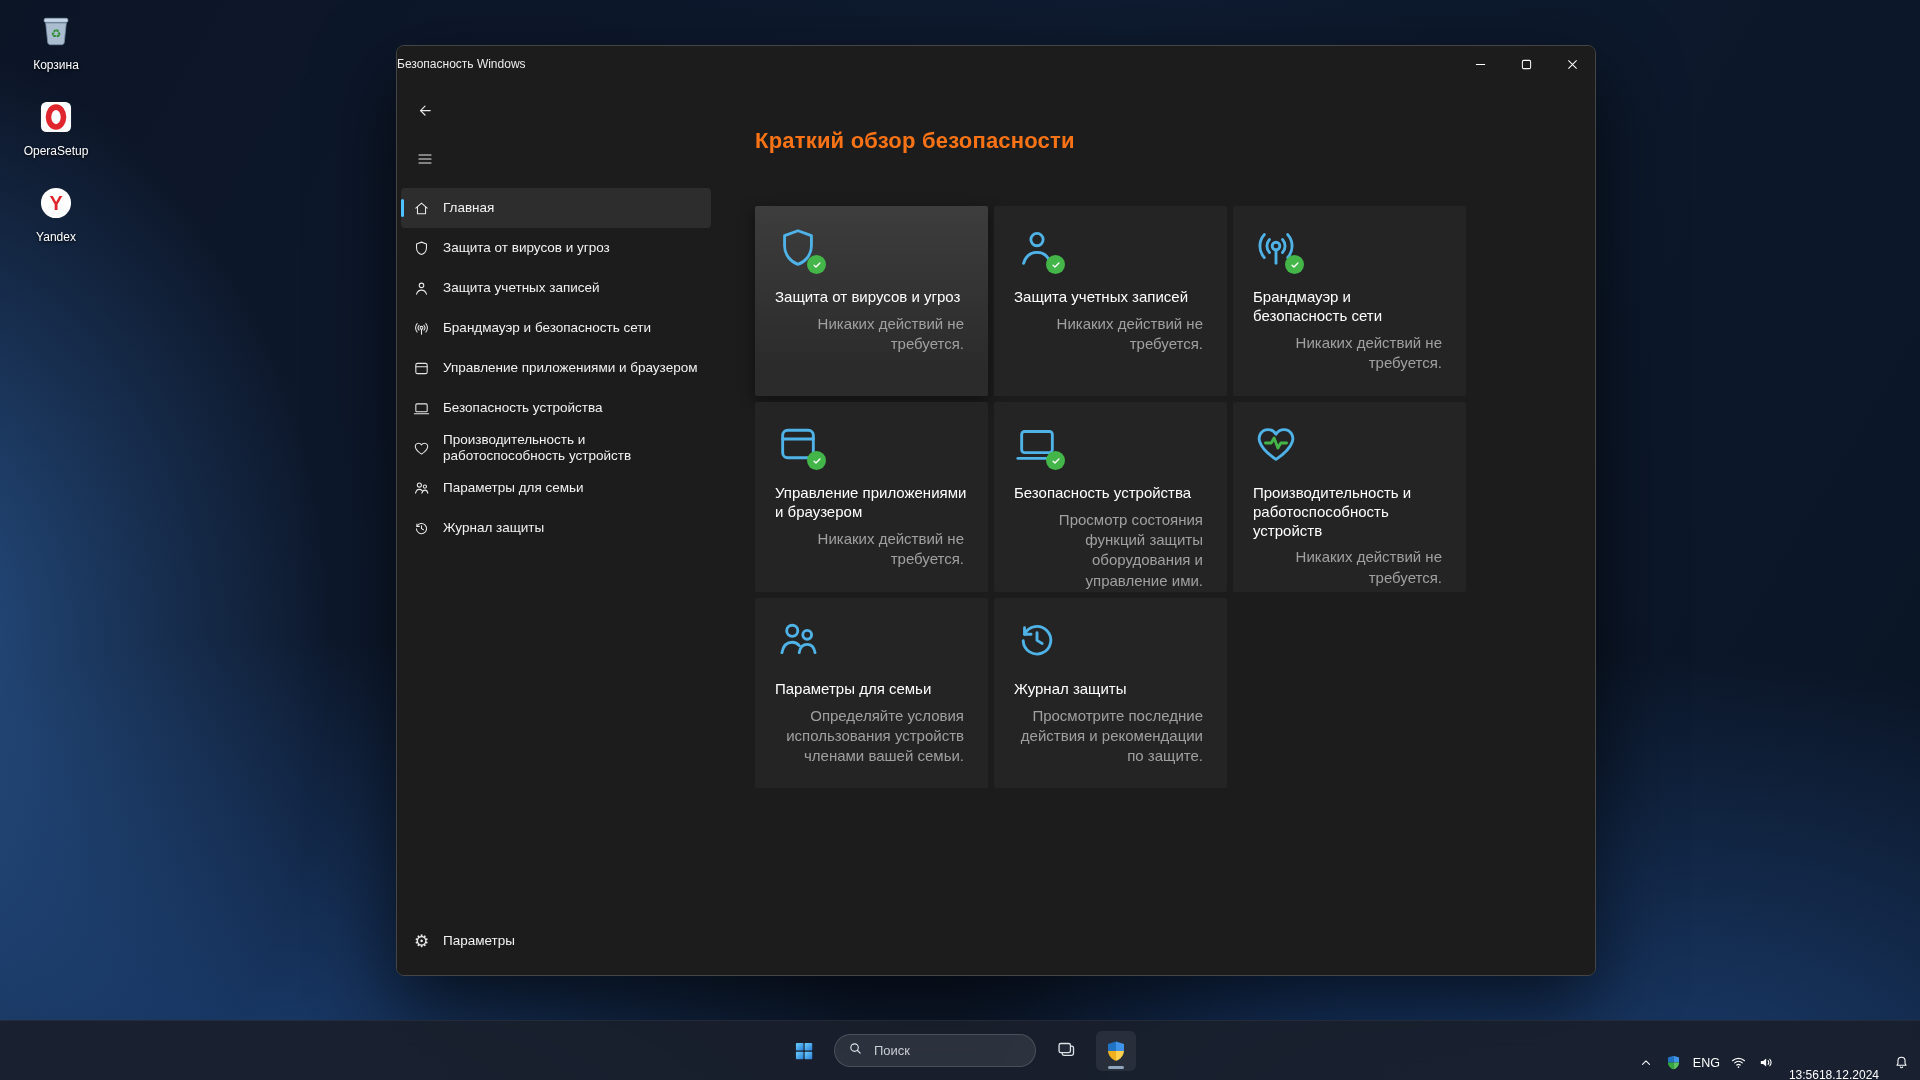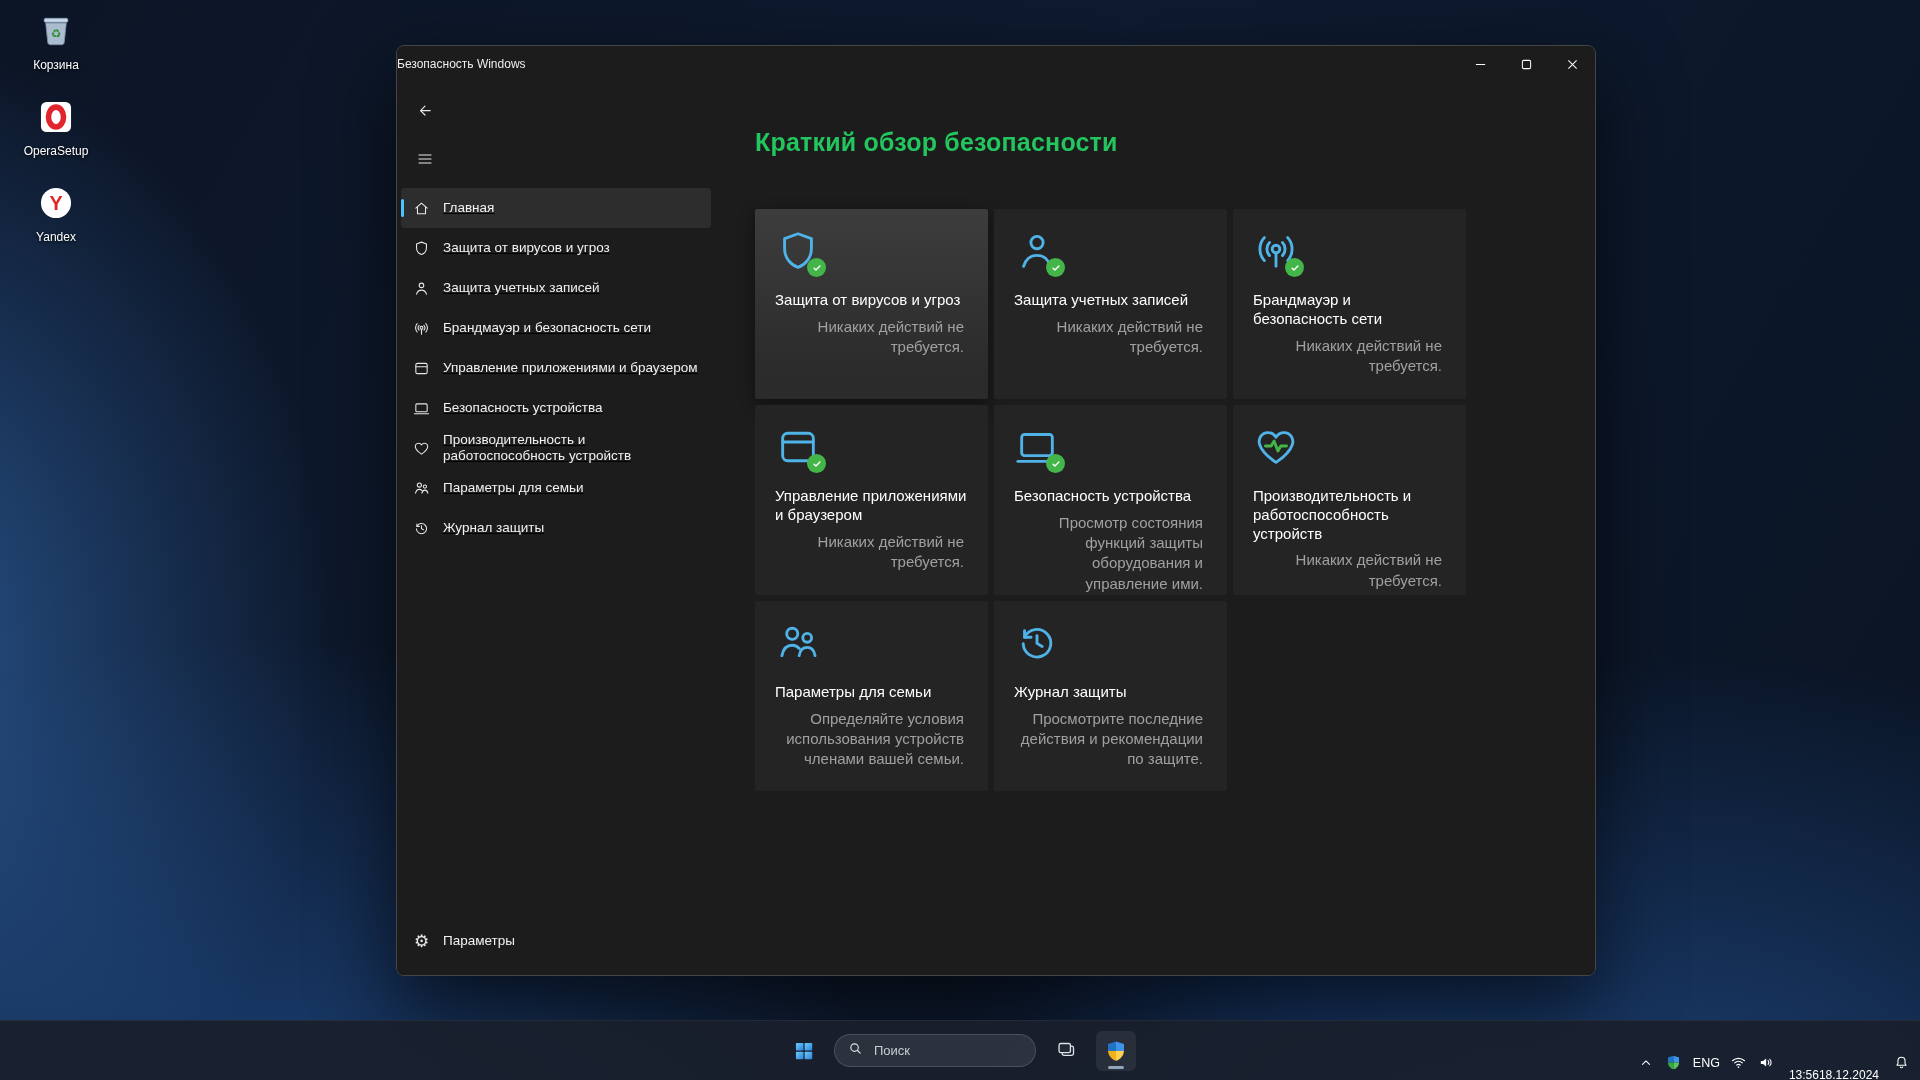--- a/index.html
+++ b/index.html
@@ -31,36 +31,36 @@
   .win-btn{width:46px;height:100%;display:flex;align-items:center;justify-content:center;
     background:transparent;border:none;padding:0;cursor:default;}
   .window-body{flex:1;display:flex;min-height:0;}
 
   
   .sidebar{flex:0 0 318px;display:flex;flex-direction:column;background:#1c1c1c;padding-bottom:12px;}
   .icon-btn{background:transparent;border:none;display:flex;align-items:center;justify-content:center;
     width:32px;height:30px;border-radius:4px;padding:0;}
   .back-btn{margin:14px 0 0 12px;}
   .burger-btn{margin:18px 0 14px 12px;}
-  .sidebar-nav{display:flex;flex-direction:column;text-decoration:underline;}
+  .sidebar-nav{display:flex;flex-direction:column;}
   .nav-item{position:relative;display:flex;align-items:center;gap:13px;height:40px;margin:0 4px;
     padding:0 12px;border-radius:4px;color:#f2f2f2;font-size:13.5px;cursor:default;}
   .nav-item.selected{background:#2d2d2d;}
   .accent-bar{position:absolute;left:0;top:11px;width:3px;height:18px;border-radius:2px;
     background:#4cc2ff;display:none;}
   .nav-item.selected .accent-bar{display:block;}
   .nav-ic{flex:0 0 17px;display:flex;align-items:center;justify-content:center;}
   .nav-label{line-height:1.2;}
   .sidebar-spacer{flex:1;}
   .settings-item{height:44px;}
   .gear-glyph{font-size:17px;color:#e8e8e8;line-height:1;}
 
   
   .content{flex:1;background:#1c1c1c;padding:46px 0 0 40px;overflow:hidden;}
-  .page-title{margin:0;font-size:25px;font-weight:600;color:#22c55e;letter-spacing:.2px;}
+  .page-title{margin:0;font-size:22px;font-weight:600;color:#f97316;letter-spacing:.2px;}
   .page-subtitle{margin:16px 0 0;max-width:368px;font-size:13.5px;line-height:1.45;color:#d4d4d4;}
 
   .tile-grid{margin-top:52px;display:grid;grid-template-columns:repeat(3,233px);gap:6px;
     grid-auto-rows:190px;width:712px;}
   .tile{background:#242424;border-radius:2px;padding:19px 20px;cursor:default;}
   .tile.hovered{background:linear-gradient(180deg,#3d3d3d,#2b2b2b 85%);
     box-shadow:0 5px 16px rgba(0,0,0,.45);}
   .tile-icon{position:relative;display:inline-block;width:46px;height:46px;}
   .badge{position:absolute;right:-5px;bottom:-3px;width:19px;height:19px;border-radius:50%;
     background:#44b549;display:flex;align-items:center;justify-content:center;}

